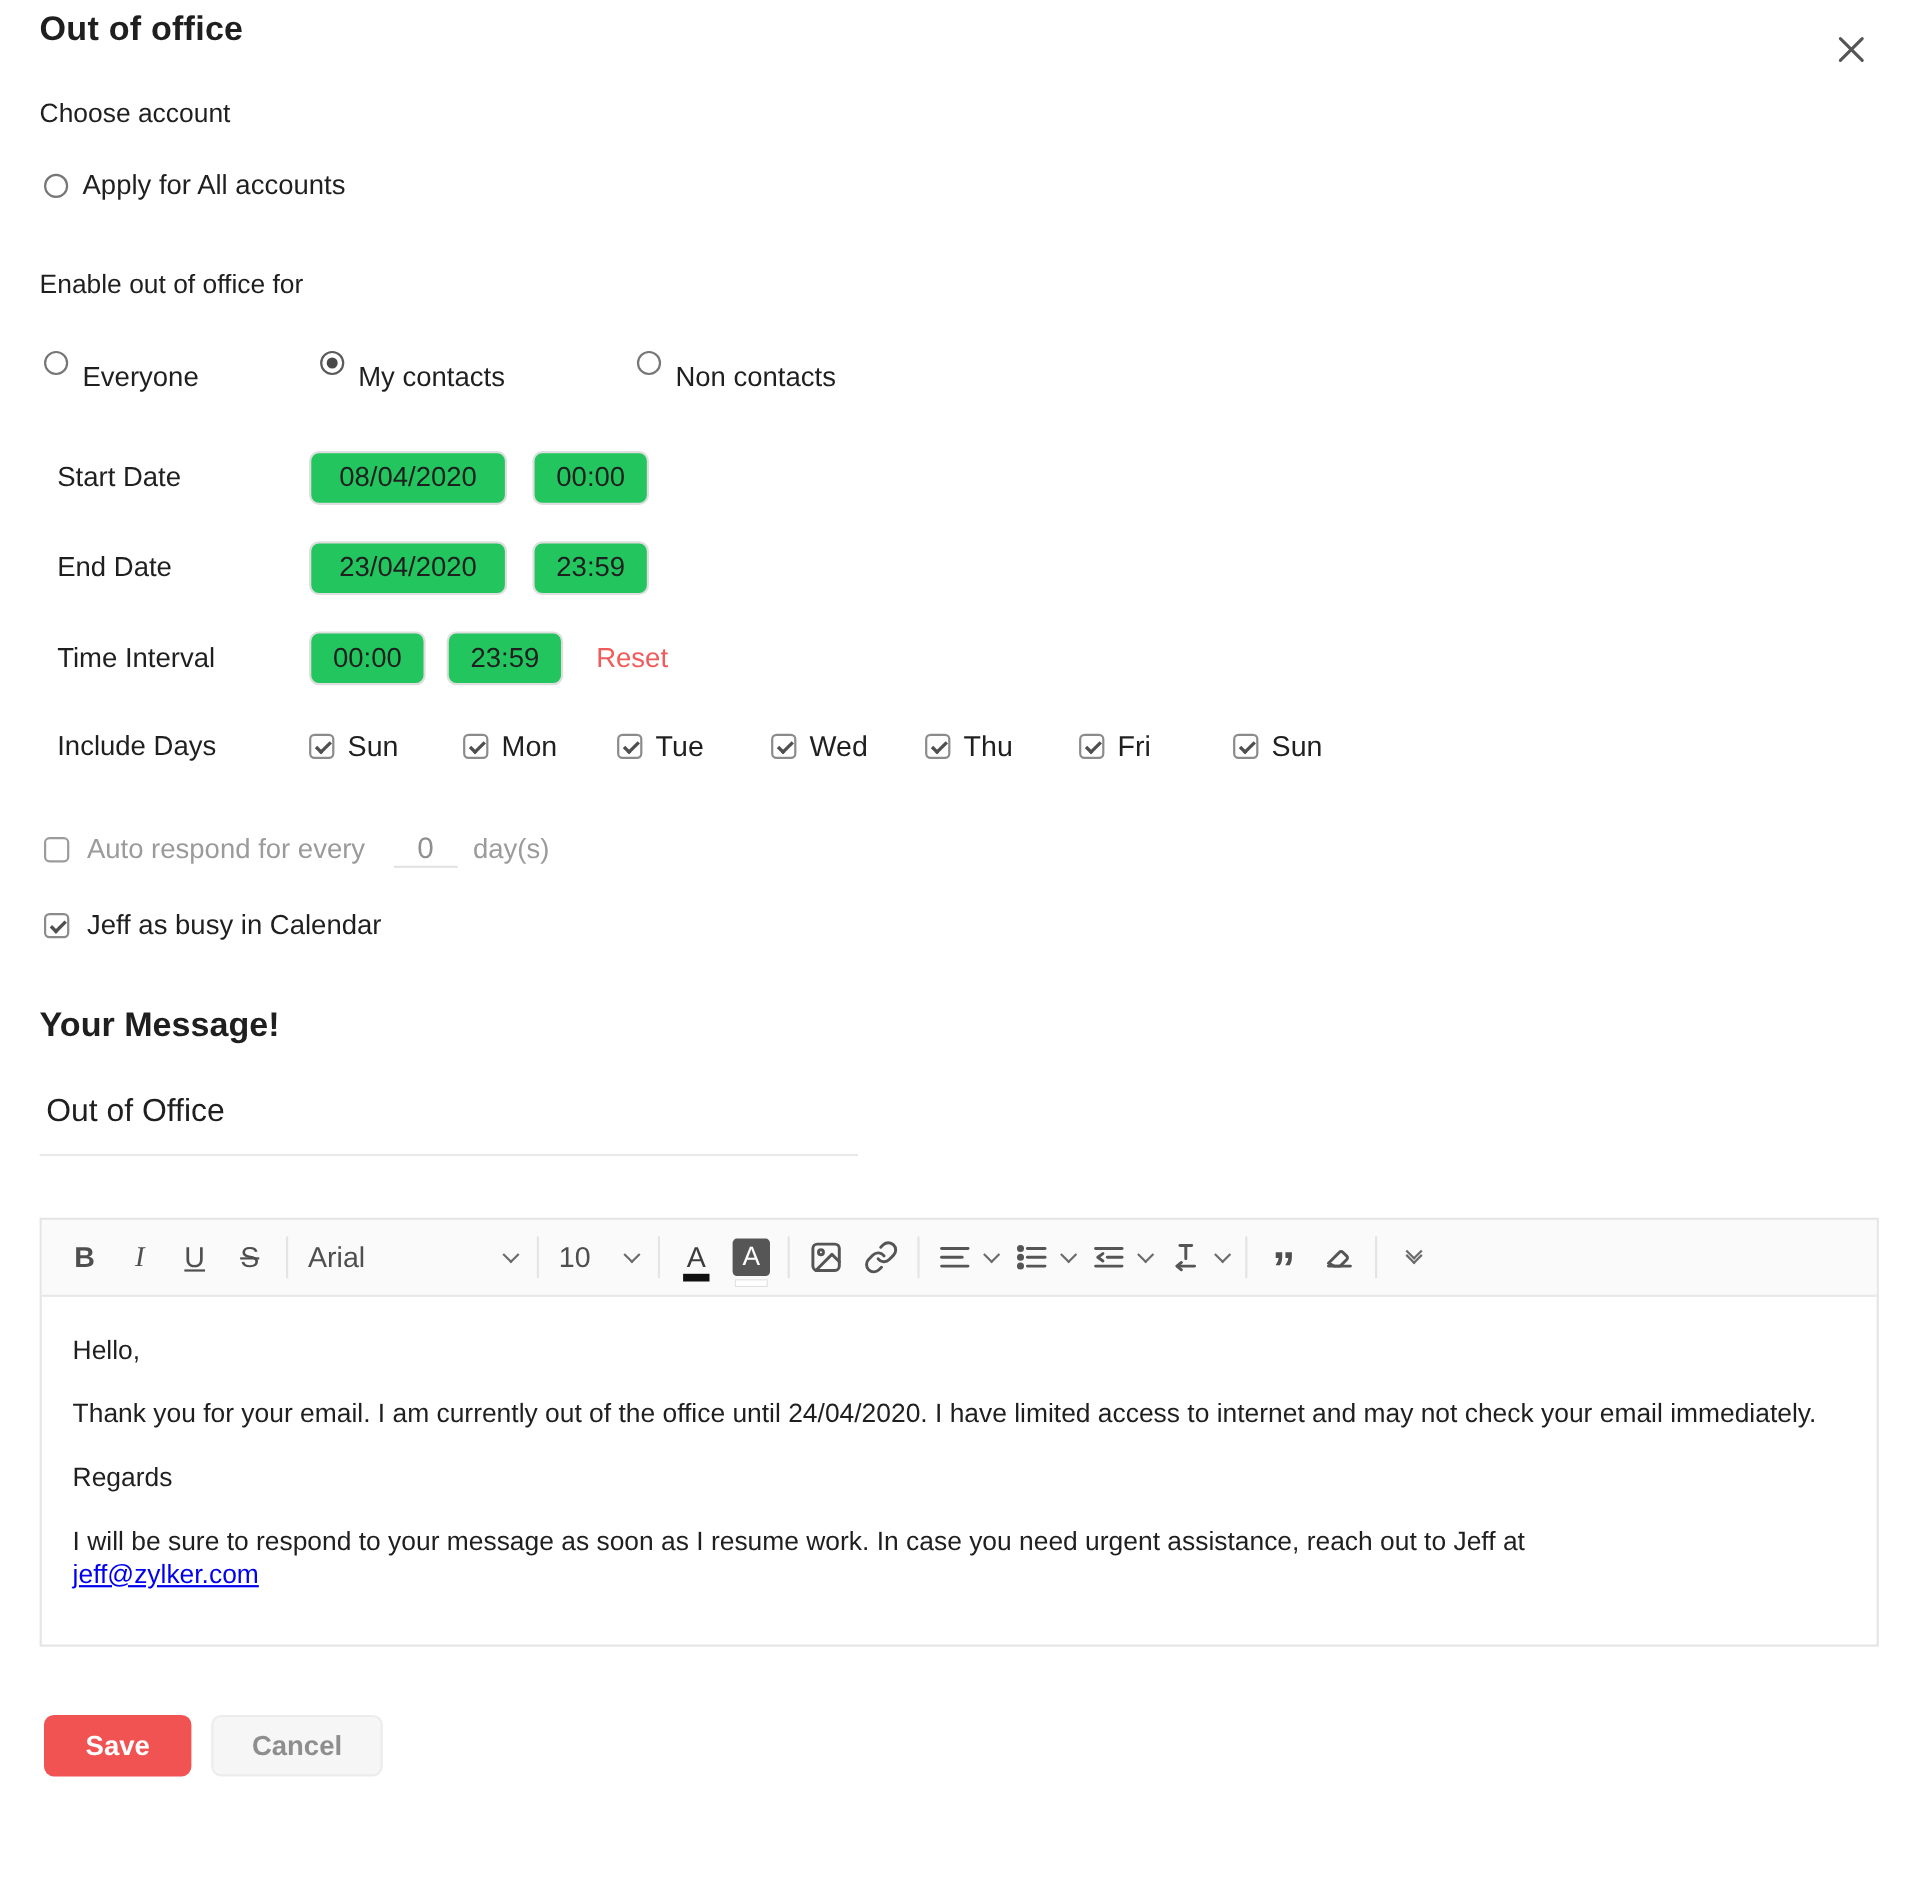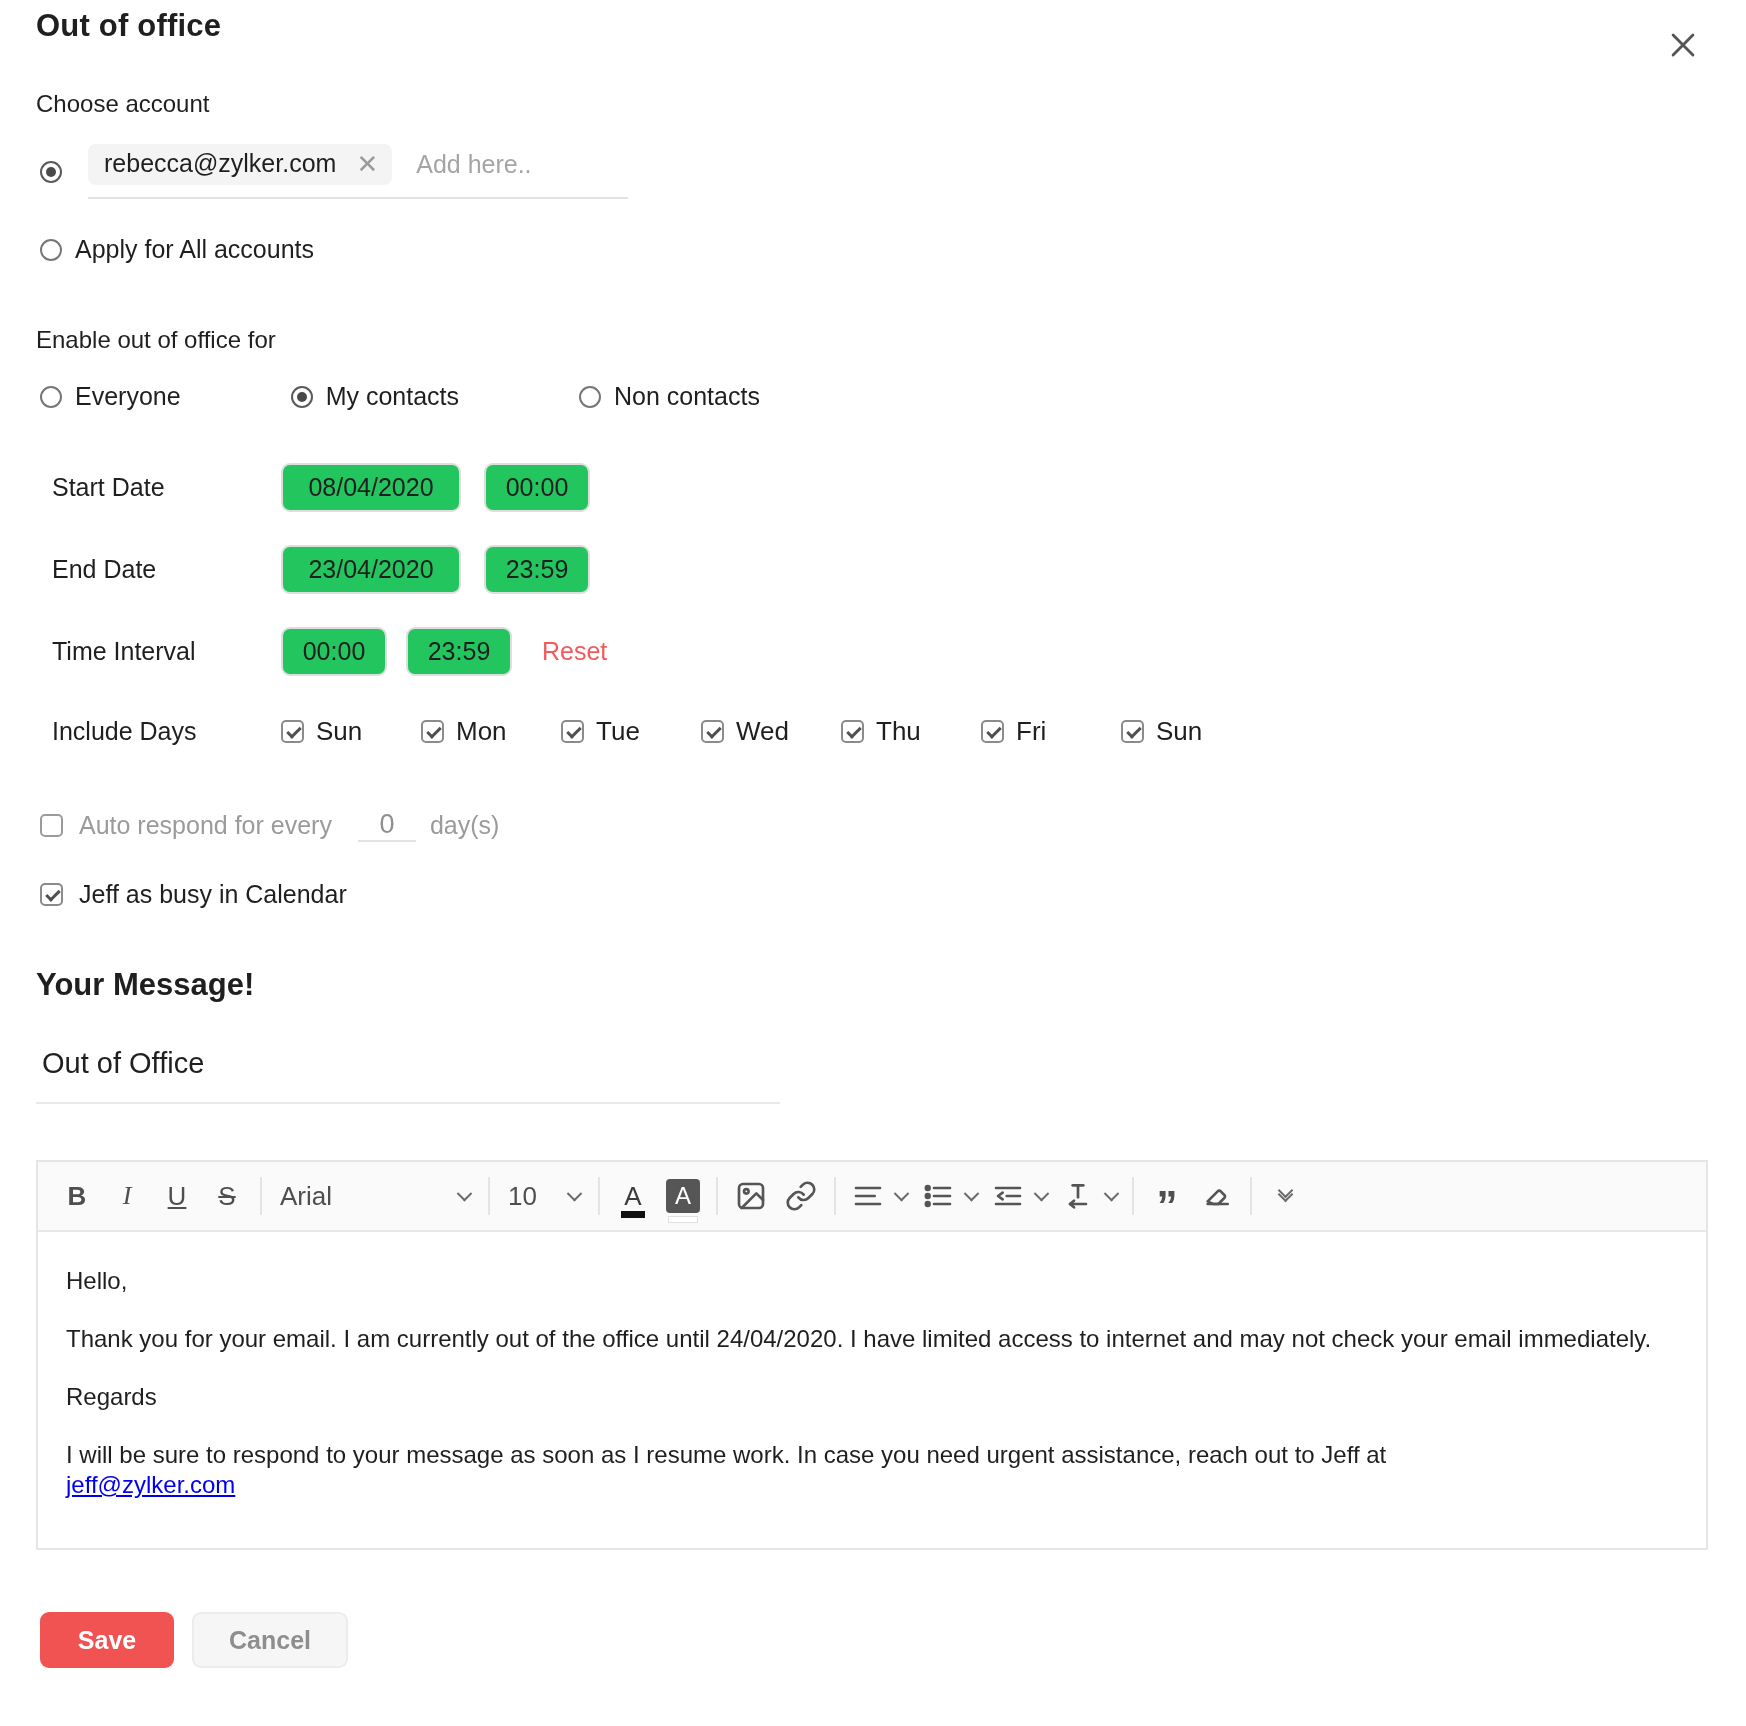--- a/index.html
+++ b/index.html
@@ -42,21 +42,21 @@
   .add-placeholder{margin-left:24px;font-size:25px;color:#a5a5a5;flex:1;cursor:text;}
 
   .all-accounts-row{display:flex;align-items:center;margin-top:36px;}
   .all-accounts-row .radio{margin-left:4px;}
   .all-accounts-row .radio-label{margin-left:13px;font-size:25px;}
 
   
   .enable-options{display:flex;align-items:center;margin-top:28px;}
   .enable-opt{display:flex;align-items:center;cursor:pointer;}
   .enable-opt .radio{margin-right:13px;}
-  .enable-opt-label{font-size:25px;}
+  .enable-opt-label{font-size:25px;margin-top:28px;}
   .enable-opt:nth-child(1){margin-left:4px;}
   .enable-opt:nth-child(2){margin-left:110px;}
   .enable-opt:nth-child(3){margin-left:120px;}
 
   
   .field-row{display:flex;align-items:center;margin-top:33px;}
   .field-row.first{margin-top:52px;}
   .field-label{width:245px;padding-left:16px;font-size:25px;flex:none;}
   .box{border:2px solid #dedede;border-radius:9px;height:49px;display:flex;align-items:center;justify-content:center;font-size:25px;cursor:pointer;background:#22c55e;}
   .box.date{width:180px;}
@@ -126,30 +126,20 @@
 
   <div class="close-btn">
     <svg class="icon" width="34" height="34" viewBox="0 0 24 24">
         <line x1="5" y1="5" x2="19" y2="19"></line>
         <line x1="19" y1="5" x2="5" y2="19"></line>
       </svg>
   </div>
 
   <div class="section-label">Choose account</div>
 
-  <div class="account-row">
-    <span class="radio checked"></span>
-    <div class="account-field">
-      <span class="chip">
-        <span>rebecca@zylker.com</span>
-        <span class="chip-x">✕</span>
-      </span>
-      <span class="add-placeholder">Add here..</span>
-    </div>
-  </div>
 
   <div class="all-accounts-row">
     <span class="radio"></span>
     <span class="radio-label">Apply for All accounts</span>
   </div>
 
   <div class="section-label" style="margin-top:62px;">Enable out of office for</div>
 
   <div class="enable-options">
     <span class="enable-opt">

